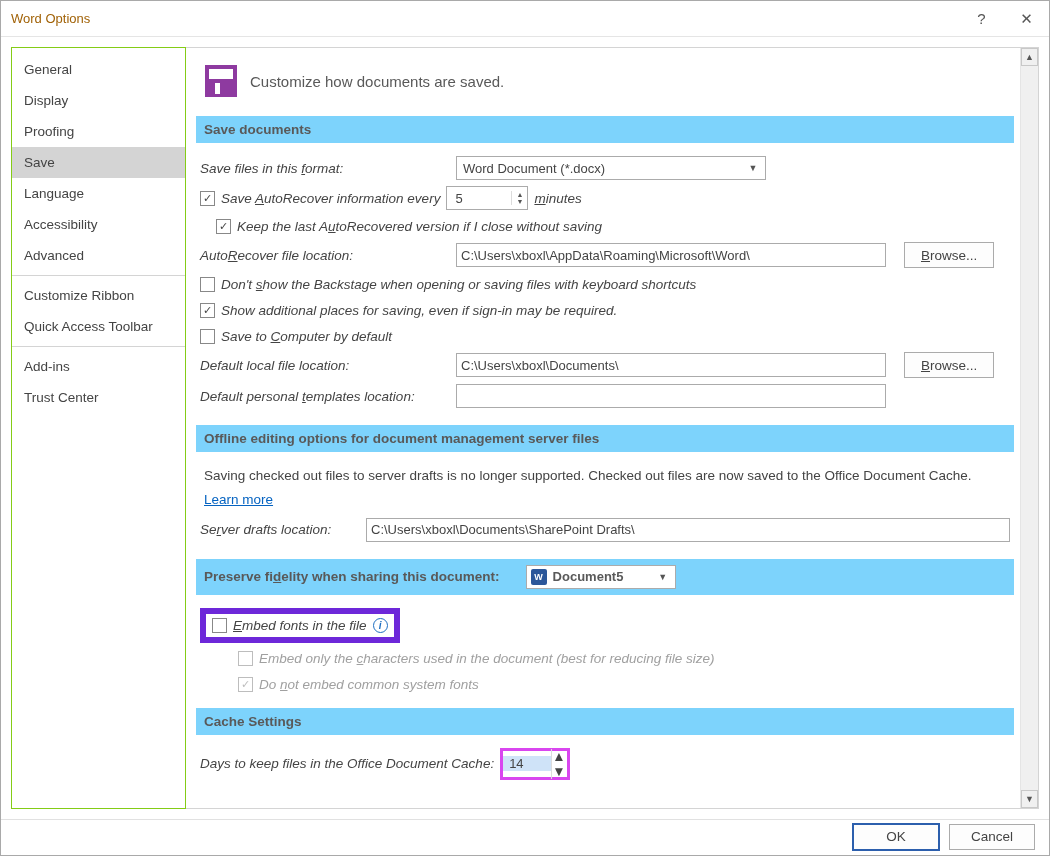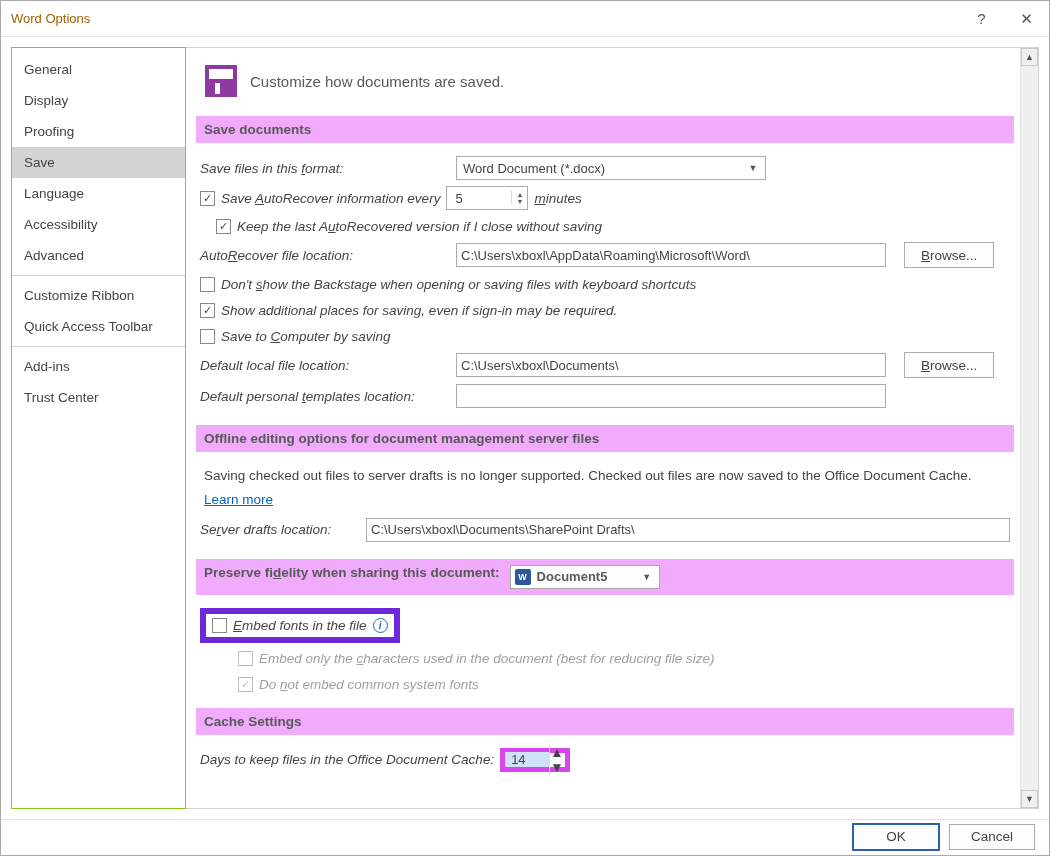--- a/index.html
+++ b/index.html
@@ -102,28 +102,28 @@
     padding: 6px 8px 14px 8px;
   }
   .save-icon {
     width: 34px; height: 34px;
     margin-right: 12px;
     display:flex;align-items:center;justify-content:center;
   }
   .header-line .txt { font-size: 15px; color: #595959; }
 
   .section-head {
-    background: #f0abfc;
+    background: #7dd3fc;
     padding: 6px 8px;
     font-size: 13.5px;
     font-weight: 600;
     color: #595959;
     margin: 4px 0 10px 0;
   }
-  .section-head.inline { display:flex; align-items:flex-start; gap:10px; }
+  .section-head.inline { display:flex; align-items:center; gap:26px; }
 
   .row {
     display: flex;
     align-items: center;
     padding: 3px 4px;
     min-height: 26px;
     gap: 6px;
     font-size: 13.5px;
   }
   .row .label { white-space: nowrap; font-style: italic; }
@@ -213,21 +213,21 @@
   .doc-dd {
     border:1px solid #ababab;background:#fff;height:24px;
     display:flex;align-items:center;padding:0 4px 0 4px;gap:6px;font-size:13px;
     min-width:150px;
   }
   .word-doc-icon{
     width:16px;height:16px;display:inline-flex;align-items:center;justify-content:center;
     font-size:9px;color:#fff;background:#2b579a;border-radius:2px;font-weight:bold;
   }
   .cache-val{
-    border:5px solid #d946ef;height:24px;width:70px;display:flex;align-items:center;
+    border:3px solid #d946ef;height:32px;width:70px;display:flex;align-items:center;
   }
   .cache-val .v{flex:1;background:#cfe3f8;padding:0 6px;font-size:13px;}
   .cache-val .spins{width:16px;display:flex;flex-direction:column;border-left:1px solid #dcdcdc;}
   .gap-r { margin-right: 12px; }
   .para { padding:4px 8px; font-size:13.5px; line-height:1.5; }
 </style>
 </head>
 <body>
 
 <div class="dialog">
@@ -319,21 +319,21 @@
           <span class="label"><span>Don't </span><span class="underline-letter">s</span><span>how the Backstage when opening or saving files with keyboard shortcuts</span></span>
         </div>
 
         <div class="row">
           <span class="chk">✓</span>
           <span class="label">Show additional places for saving, even if sign-in may be required.</span>
         </div>
 
         <div class="row">
           <span class="chk"></span>
-          <span class="label"><span>Save to </span><span class="underline-letter">C</span><span>omputer by saving</span></span>
+          <span class="label"><span>Save to </span><span class="underline-letter">C</span><span>omputer by default</span></span>
         </div>
 
         <div class="row">
           <span class="label label-col">Default local file location:</span>
           <div class="text-input gap-r" style="width:430px;flex:none;">
               <span>C:\Users\xboxl\Documents\</span>
             </div>
           <div class="btn">
               <span><span class="underline-letter">B</span><span>rowse...</span></span>
             </div>

